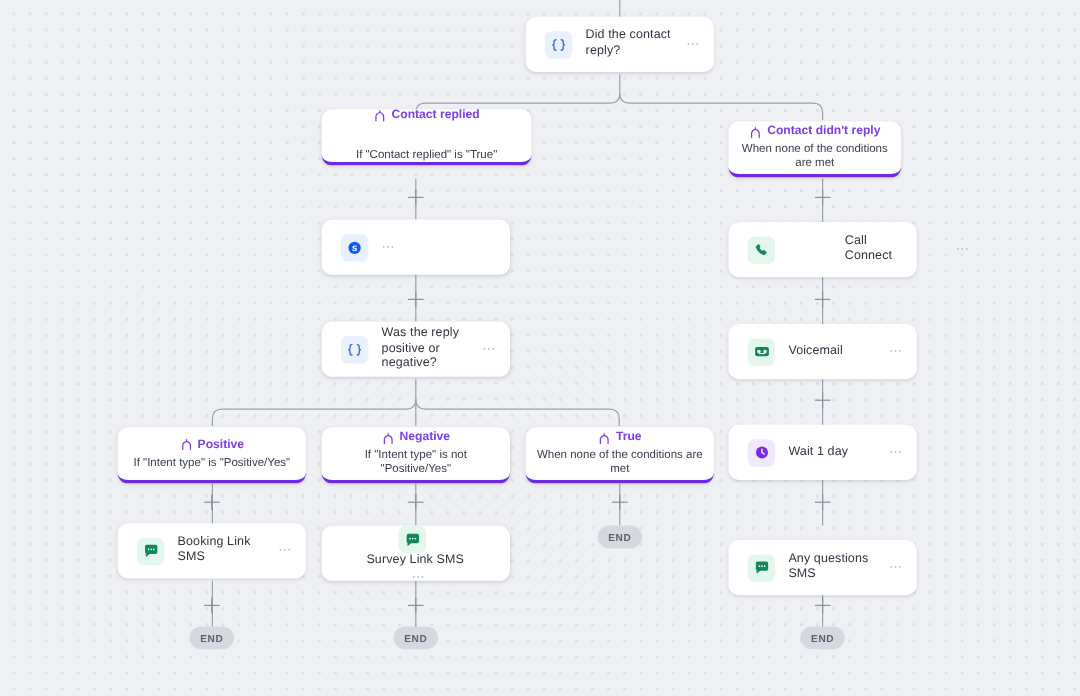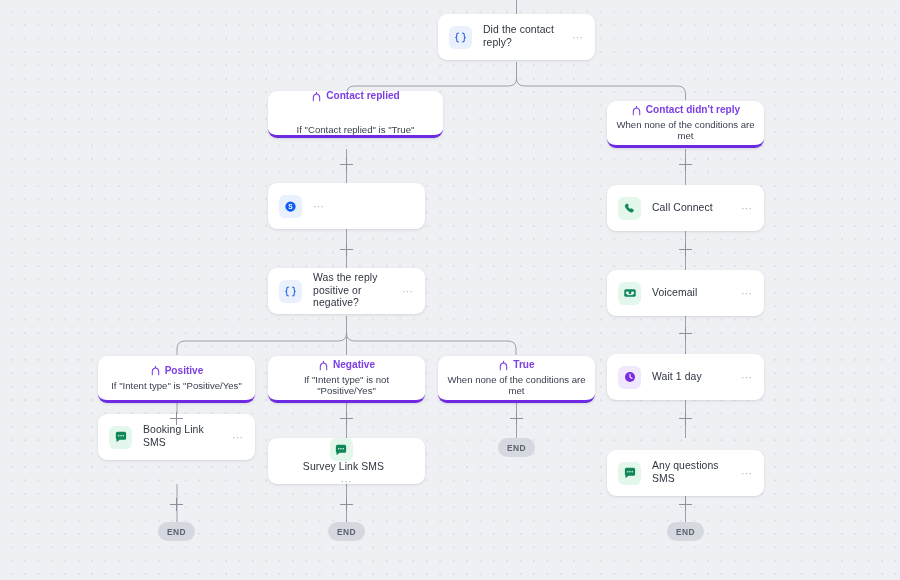--- a/index.html
+++ b/index.html
@@ -37,21 +37,21 @@
     z-index: 3;
     background: #ffffff;
     border-radius: 9px;
     box-shadow: 0 1px 2px rgba(16,24,40,.07), 0 1px 4px rgba(16,24,40,.05);
     display: flex;
     align-items: center;
   }
 
   .action-node {
     height: 46px;
-    padding: 0 11px 0 11px;
+    padding: 0 11px 0 16px;
   }
 
   .node-icon {
     width: 23px; height: 23px;
     border-radius: 6px;
     flex: 0 0 23px;
     display: flex;
     align-items: center;
     justify-content: center;
     margin-right: 11px;
@@ -200,21 +200,21 @@
         <svg width="11" height="11" viewBox="0 0 24 24" fill="none" stroke="#7b3fe4" stroke-width="2.3" stroke-linecap="round">
           <path d="M5 21V14 Q5 8 12 6 Q19 8 19 14 V21"></path>
           <path d="M12 6 V3"></path>
         </svg>
       </span>
       <span>Contact replied</span>
     </span>
     <span class="branch-sub">If "Contact replied" is "True"</span>
   </div>
 
-  <div class="node branch-node" style="left:607px; top:101px; width:157px;">
+  <div class="node branch-node" style="left:607px; top:101px; width:144px;">
     <span class="branch-title">
       <span>
         <svg width="11" height="11" viewBox="0 0 24 24" fill="none" stroke="#7b3fe4" stroke-width="2.3" stroke-linecap="round">
           <path d="M5 21V14 Q5 8 12 6 Q19 8 19 14 V21"></path>
           <path d="M12 6 V3"></path>
         </svg>
       </span>
       <span>Contact didn't reply</span>
     </span>
     <span class="branch-sub">When none of the conditions are met</span>
@@ -234,21 +234,21 @@
     <span class="node-icon ic-code">
       <svg width="13" height="13" viewBox="0 0 24 24" fill="none" stroke="#2f6ae3" stroke-width="2.1" stroke-linecap="round" stroke-linejoin="round">
         <path d="M8 4c-2 0-3 1-3 3v2c0 2-1 3-2 3 1 0 2 1 2 3v2c0 2 1 3 3 3"></path>
         <path d="M16 4c2 0 3 1 3 3v2c0 2 1 3 2 3-1 0-2 1-2 3v2c0 2-1 3-3 3"></path>
       </svg>
     </span>
     <span class="node-label">Was the reply positive or negative?</span>
     <span class="dots">⋯</span>
   </div>
 
-  <div class="node action-node" style="left:607px; top:185px; width:157px;">
+  <div class="node action-node" style="left:607px; top:185px; width:157px;gap:47px;">
     <span class="node-icon ic-green">
       <svg width="13" height="13" viewBox="0 0 24 24" fill="#11875a">
         <path d="M6.6 3.2 4.1 5.7c-.7.7-.9 1.7-.5 2.6 2.1 5.1 6 9 11.1 11.1.9.4 1.9.2 2.6-.5l2.5-2.5c.5-.5.5-1.3 0-1.8l-3.1-2.6c-.5-.4-1.2-.4-1.7 0l-1.3 1.1c-1.9-1.1-3.5-2.7-4.6-4.6l1.1-1.3c.4-.5.4-1.2 0-1.7L8.4 3.2c-.5-.5-1.3-.5-1.8 0z"></path>
       </svg>
     </span>
     <span class="node-label">Call Connect</span>
     <span class="dots">⋯</span>
   </div>
 
   <div class="node action-node" style="left:607px; top:270px; width:157px;">
@@ -320,21 +320,21 @@
         <svg width="11" height="11" viewBox="0 0 24 24" fill="none" stroke="#7b3fe4" stroke-width="2.3" stroke-linecap="round">
           <path d="M5 21V14 Q5 8 12 6 Q19 8 19 14 V21"></path>
           <path d="M12 6 V3"></path>
         </svg>
       </span>
       <span>True</span>
     </span>
     <span class="branch-sub">When none of the conditions are met</span>
   </div>
 
-  <div class="node action-node" style="left:98px; top:414px; width:157px;">
+  <div class="node action-node" style="left:98px; top:436px; width:157px;">
     <span class="node-icon ic-green">
       <svg width="14" height="14" viewBox="0 0 24 24">
         <path d="M3.2 5.8a2.6 2.6 0 0 1 2.6-2.6h12.4a2.6 2.6 0 0 1 2.6 2.6v8.2a2.6 2.6 0 0 1-2.6 2.6H9.6l-4.3 3.6a.6.6 0 0 1-1-.46V16.6H5.8a2.6 2.6 0 0 1-2.6-2.6z" fill="#11875a"></path>
         <circle cx="8.2" cy="9.9" r="1.22" fill="#ffffff"></circle>
         <circle cx="12" cy="9.9" r="1.22" fill="#ffffff"></circle>
         <circle cx="15.8" cy="9.9" r="1.22" fill="#ffffff"></circle>
       </svg>
     </span>
     <span class="node-label">Booking Link SMS</span>
     <span class="dots">⋯</span>

